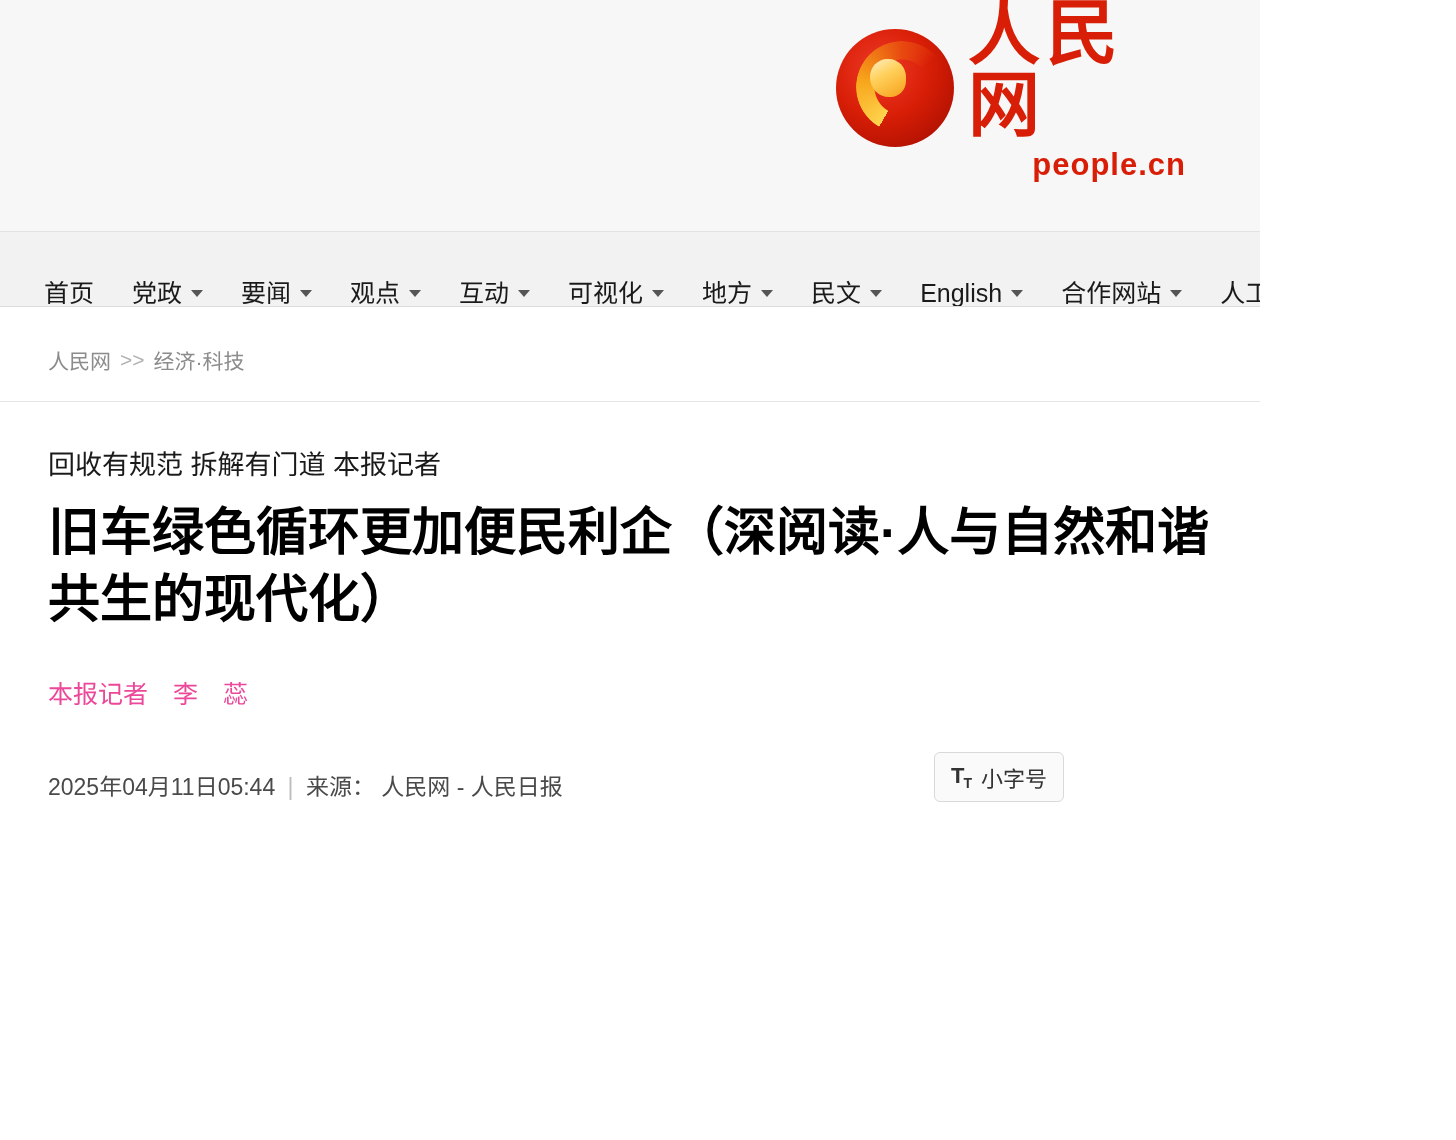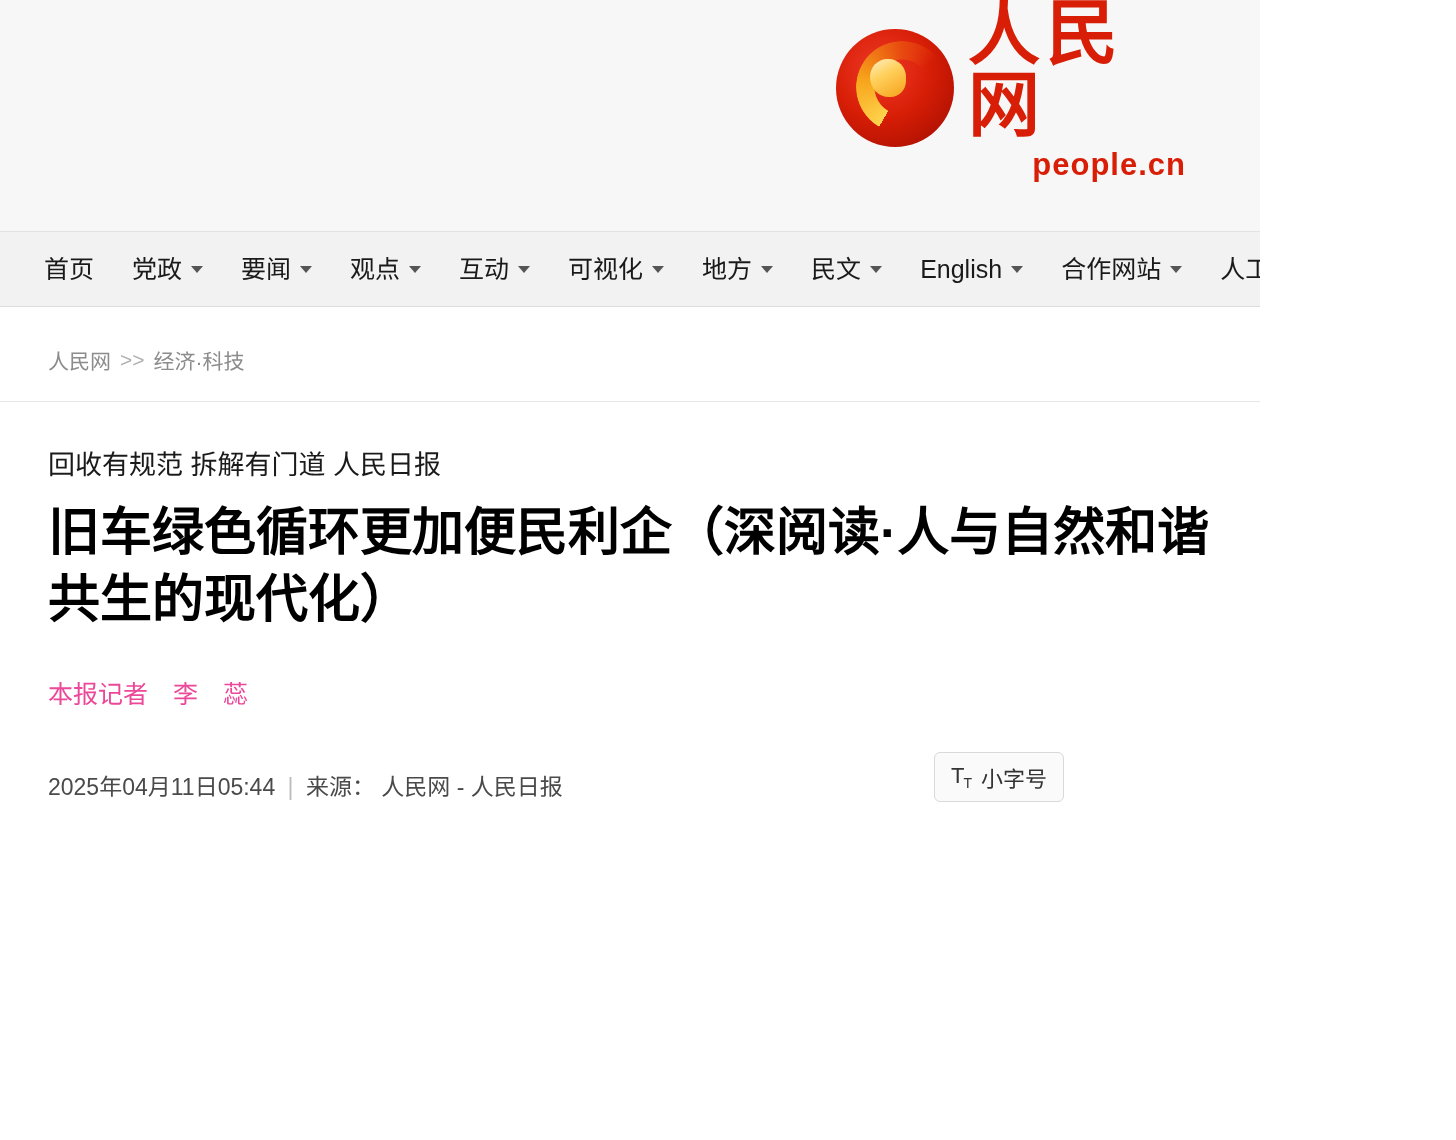--- a/index.html
+++ b/index.html
@@ -86,21 +86,21 @@
     color: #d81e06;
     text-align: right;
   }
 
   
   .nav {
     height: 75px;
     background: #f2f2f2;
     border-bottom: 1px solid #dcdcdc;
     display: flex;
-    align-items: center;
+    align-items: flex-end;
     padding-left: 44px;
     overflow: hidden;
     white-space: nowrap;
   }
   .nav-item {
     display: inline-flex;
     align-items: center;
     font-size: 25px;
     color: #1a1a1a;
     margin-right: 38px;
@@ -176,21 +176,21 @@
     gap: 10px;
     border: 1px solid #d9d9d9;
     border-radius: 6px;
     background: #fafafa;
     padding: 8px 16px;
     font-size: 22px;
     color: #333;
     cursor: pointer;
   }
   .fontsize-btn .tt {
-    font-weight: 400;
+    font-weight: 700;
     font-size: 22px;
     letter-spacing: -1px;
   }
   .fontsize-btn .tt sub { font-size: 14px; }
 
   .body-text {
     margin-top: 40px;
     font-size: 27px;
     line-height: 1.95;
     color: #1a1a1a;
@@ -274,21 +274,21 @@
   </nav>
 
   <div class="breadcrumb">
     <span class="crumb">人民网</span>
     <span class="sep">&gt;&gt;</span>
     <span class="crumb">经济·科技</span>
   </div>
   <div class="hr-line"></div>
 
   <main class="article">
-    <div class="kicker">回收有规范 拆解有门道 人民日报</div>
+    <div class="kicker">回收有规范 拆解有门道 本报记者</div>
     <h1 class="headline">旧车绿色循环更加便民利企（深阅读·人与自然和谐共生的现代化）</h1>
     <div class="byline">本报记者　李　蕊</div>
 
     <div class="meta-row">
       <div class="meta-left">
         <span>2025年04月11日05:44</span>
         <span class="divider">|</span>
         <span>来源：</span>
         <span class="src-link">人民网</span>
         <span>-</span>

